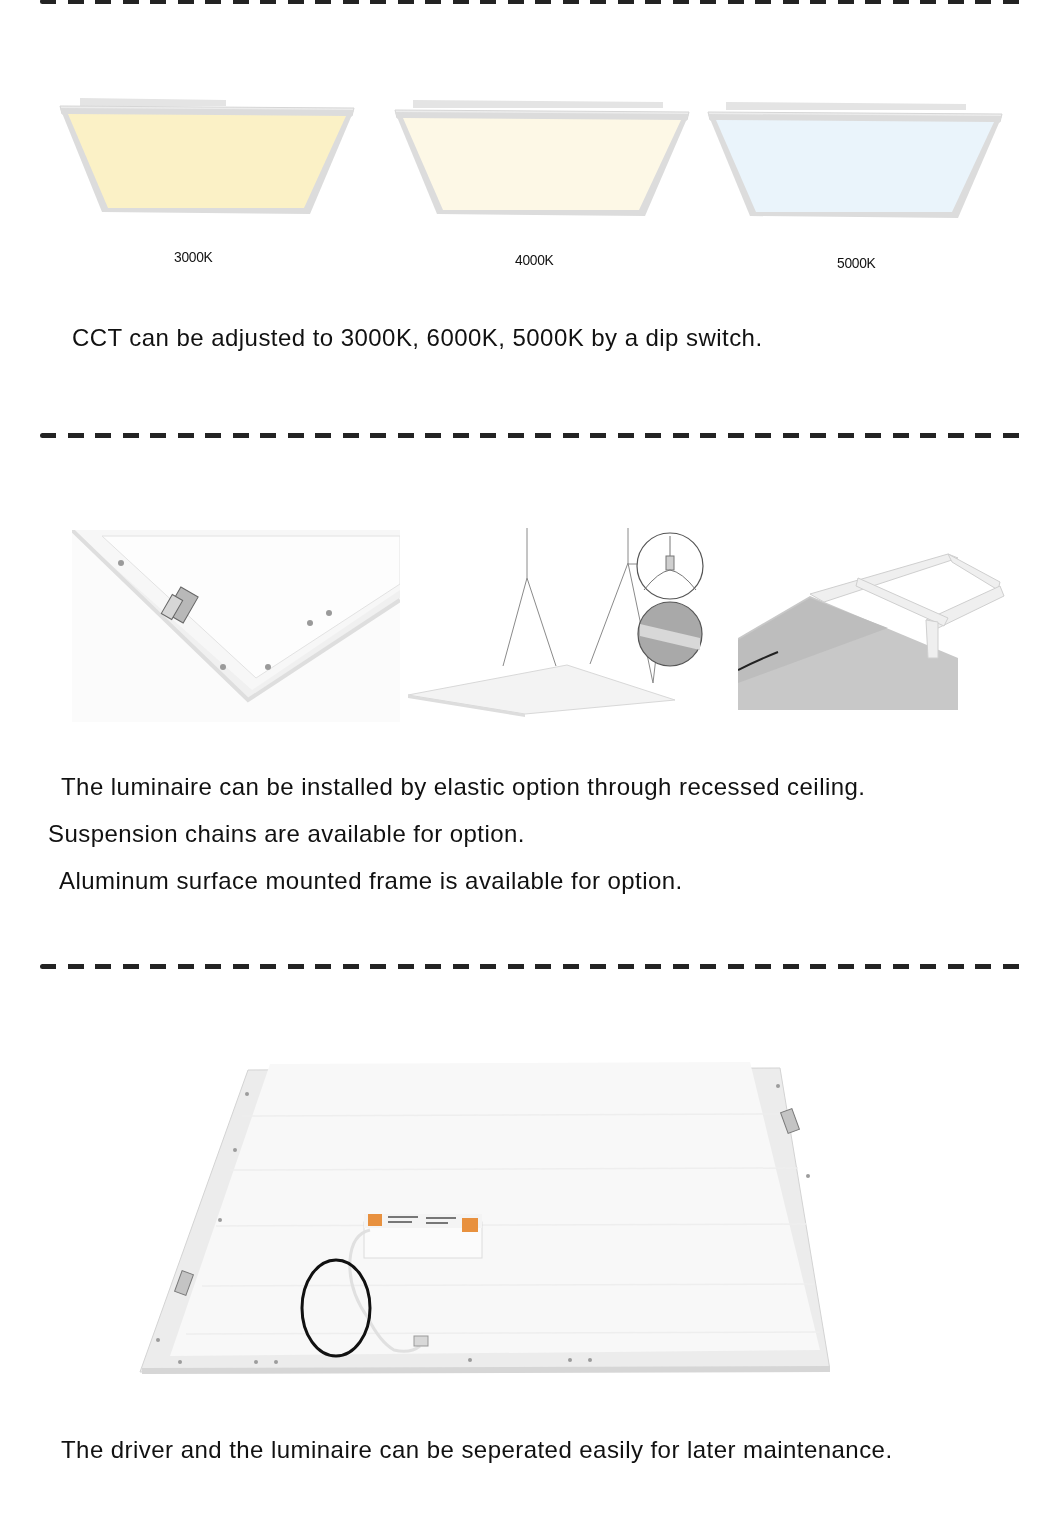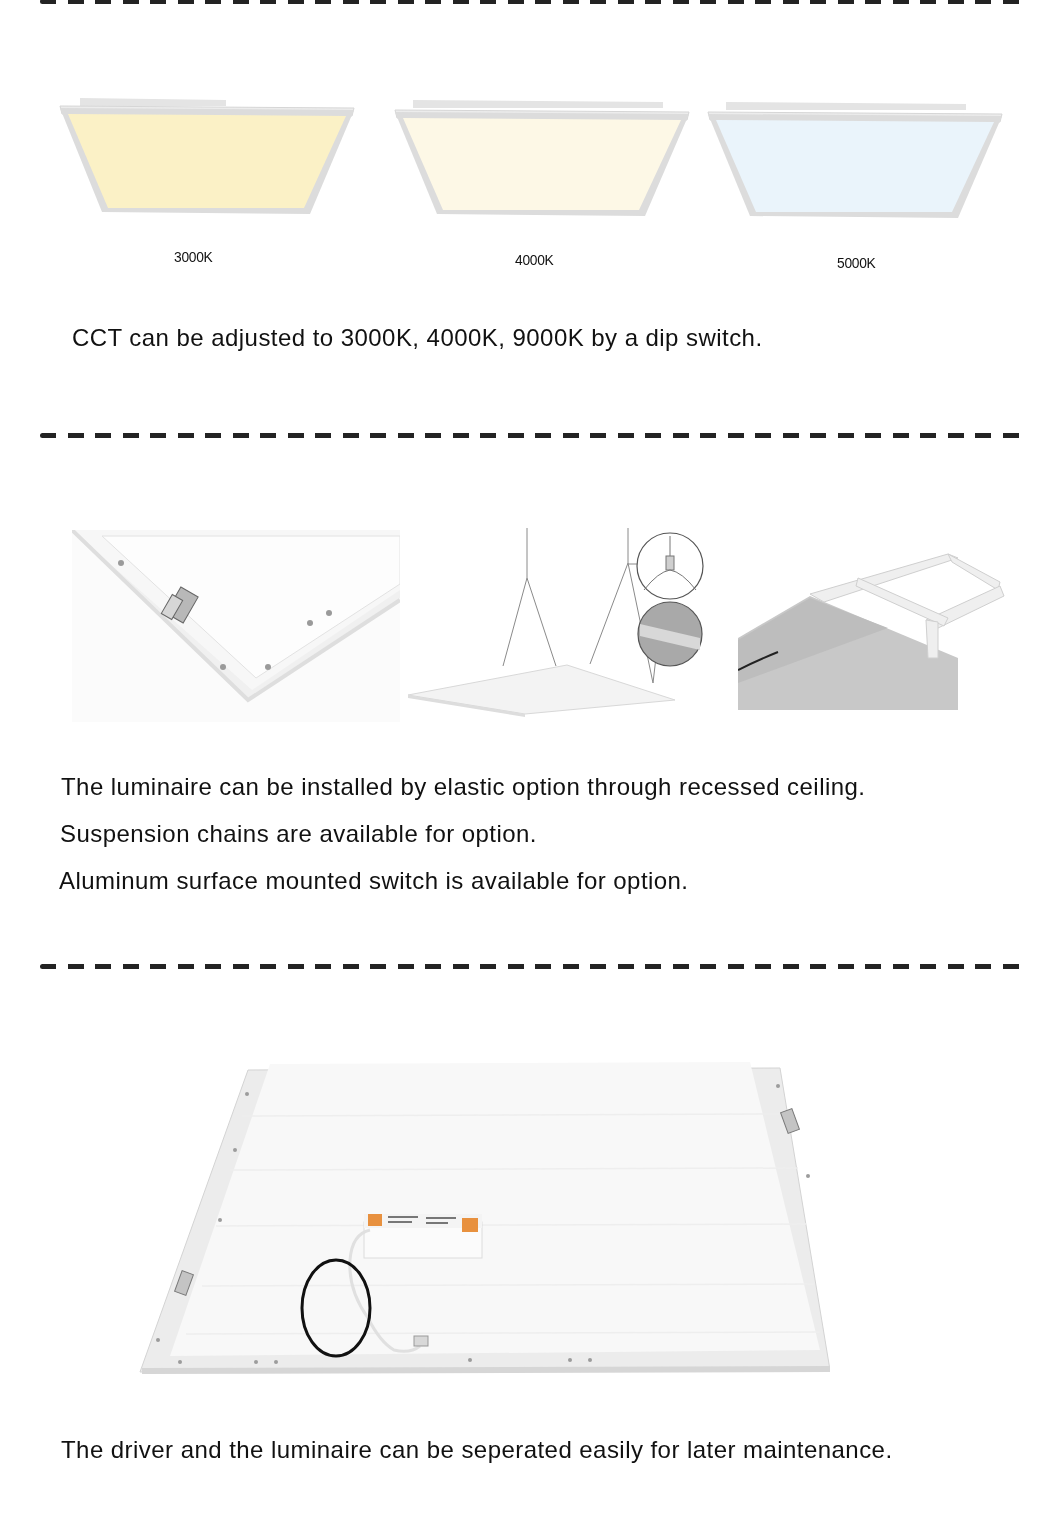--- a/index.html
+++ b/index.html
@@ -45,21 +45,21 @@
       <polygon points="2,12 296,14 294,22 4,20" fill="#ececec" stroke="#d6d6d6" stroke-width="1"></polygon>
       <polygon points="2,14 296,16 252,118 44,116" fill="#dcdcdc"></polygon>
       <polygon points="10,20 288,22 246,112 50,112" fill="#eaf4fb"></polygon>
     </svg>
   </div>
 
   <div class="cct-label" style="left:174px; top:248px;">3000K</div>
   <div class="cct-label" style="left:515px; top:251px;">4000K</div>
   <div class="cct-label" style="left:837px; top:254px;">5000K</div>
 
-  <div class="caption" style="left:72px; top:324px;">CCT can be adjusted to 3000K, 4000K, 9000K by a dip switch.</div>
+  <div class="caption" style="left:72px; top:324px;">CCT can be adjusted to 3000K, 6000K, 5000K by a dip switch.</div>
 </div>
 
 <div class="dash" style="left:40px; top:433px; width:982px;"></div>
 
 <div>
 
   <div class="photo" style="left:72px; top:530px; width:328px; height:192px;">
     <svg width="328" height="192" viewBox="0 0 328 192">
       <rect width="328" height="192" fill="#fbfbfb"></rect>
       <polygon points="0,0 328,0 328,68 176,168 0,0" fill="#f0f0f0"></polygon>
@@ -112,22 +112,22 @@
         <polygon points="210,6 262,34 260,42 214,14"></polygon>
         <polygon points="188,72 262,38 266,48 196,82"></polygon>
         <polygon points="120,30 210,70 206,78 118,38"></polygon>
         <polygon points="188,72 200,74 200,110 190,110"></polygon>
       </g>
       <path d="M0,122 Q20,112 40,104" stroke="#222" stroke-width="2" fill="none"></path>
     </svg>
   </div>
 
   <div class="caption" style="left:61px; top:773px;">The luminaire can be installed by elastic option through recessed ceiling.</div>
-  <div class="caption" style="left:60px; top:820px;">Suspension chains are available for option.</div>
-  <div class="caption" style="left:59px; top:867px;">Aluminum surface mounted switch is available for option.</div>
+  <div class="caption" style="left:48px; top:820px;">Suspension chains are available for option.</div>
+  <div class="caption" style="left:59px; top:867px;">Aluminum surface mounted frame is available for option.</div>
 </div>
 
 <div class="dash" style="left:40px; top:964px; width:982px;"></div>
 
 <div>
   <div class="photo" style="left:130px; top:1050px; width:700px; height:330px;">
     <svg width="700" height="330" viewBox="0 0 700 330">
 
       <polygon points="118,20 650,18 700,320 10,322" fill="#ececec" stroke="#d3d3d3" stroke-width="1"></polygon>
       <polygon points="12,318 700,316 700,322 12,324" fill="#d6d6d6"></polygon>

